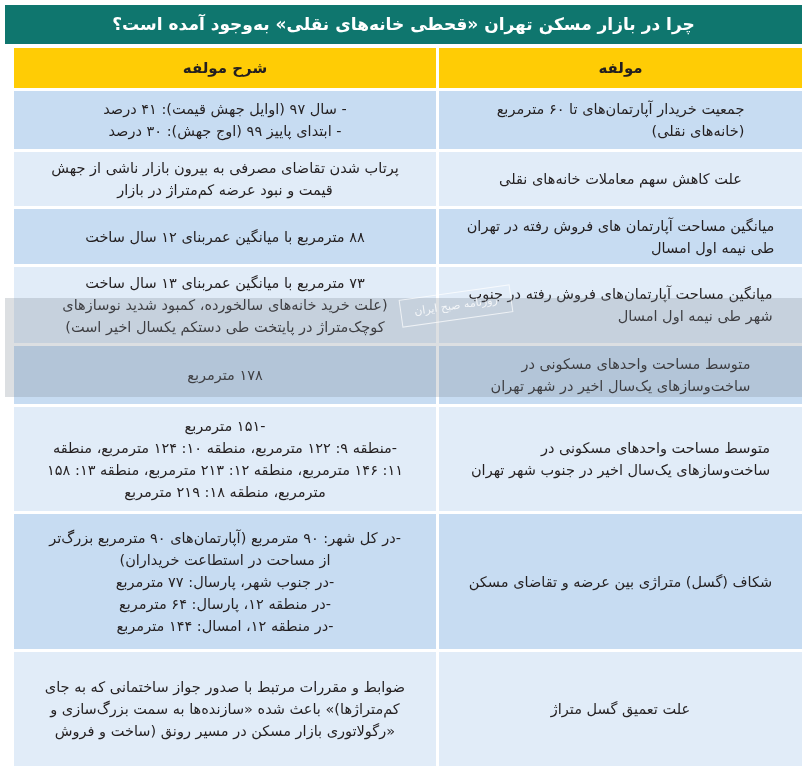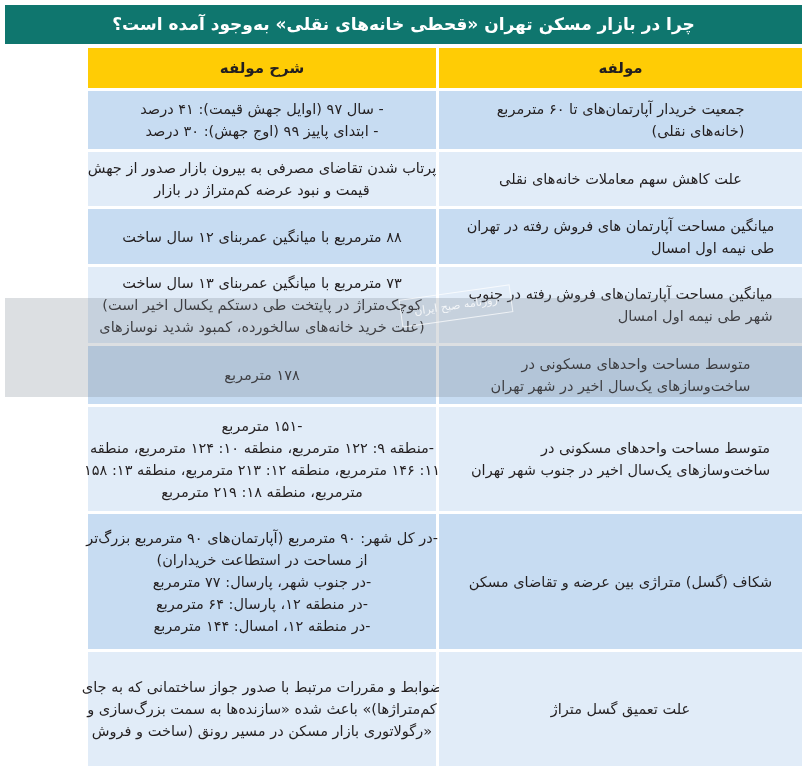--- a/index.html
+++ b/index.html
@@ -6,21 +6,21 @@
   body { width: 807px; height: 768px; position: relative; overflow: hidden;
          font-family: "DejaVu Sans", sans-serif; }
   .wrap { position: absolute; left: 5px; top: 5px; width: 797px; }
   .title { background: #0f766e; color: #ffffff; height: 39px; line-height: 39px;
            text-align: center; font-size: 17px; font-weight: bold; direction: rtl; }
   .tbl { margin-top: 4px; display: flex; flex-direction: column; gap: 3px; }
   .row { display: flex; flex-direction: row-reverse; gap: 3px; }
   .cell { display: flex; align-items: center; justify-content: center; text-align: center;
           direction: rtl; color: #231f20; font-size: 14.5px; line-height: 22px; box-sizing: border-box; padding: 2px 6px; }
   .c1 { width: 363px; text-align: right; }
-  .c2 { width: 348px; }
+  .c2 { width: 422px; }
   .hdr .cell { background: #ffcc05; font-weight: bold; height: 40px; font-size: 15px; }
   .dark .cell { background: #c7dcf2; }
   .light .cell { background: #e1ecf8; }
   .lines { display: block; }
   .lines span { display: block; white-space: nowrap; }
   .band { position: absolute; left: 5px; top: 298px; width: 797px; height: 99px;
           background: rgba(130,140,150,0.28); pointer-events: none; }
   .stamp { position: absolute; left: 400px; top: 292px; width: 110px; height: 26px;
            border: 1px solid rgba(255,255,255,0.7); transform: rotate(-8deg);
            color: rgba(255,255,255,0.8); font-size: 11px; text-align: center; line-height: 26px; direction: rtl; pointer-events: none; }
@@ -52,21 +52,21 @@
     </div>
 
     <div class="row light" style="height:54px">
       <div class="cell c1">
           <div class="lines">
         <span>علت کاهش سهم معاملات خانه‌های نقلی</span>
           </div>
         </div>
       <div class="cell c2">
           <div class="lines">
-        <span>پرتاب شدن تقاضای مصرفی به بیرون بازار صدور از جهش</span>
+        <span>پرتاب شدن تقاضای مصرفی به بیرون بازار ناشی از جهش</span>
         <span>قیمت و نبود عرضه کم‌متراژ در بازار</span>
           </div>
         </div>
     </div>
 
     <div class="row dark" style="height:55px">
       <div class="cell c1">
           <div class="lines">
         <span>میانگین مساحت آپارتمان های فروش رفته در تهران</span>
         <span>طی نیمه اول امسال</span>
@@ -82,22 +82,22 @@
     <div class="row light" style="height:76px">
       <div class="cell c1">
           <div class="lines">
         <span>میانگین مساحت آپارتمان‌های فروش رفته در جنوب</span>
         <span>شهر طی نیمه اول امسال</span>
           </div>
         </div>
       <div class="cell c2">
           <div class="lines">
         <span>۷۳ مترمربع با میانگین عمربنای ۱۳ سال ساخت</span>
+        <span>(علت خرید خانه‌های سالخورده، کمبود شدید نوسازهای</span>
         <span>کوچک‌متراژ در پایتخت طی دستکم یکسال اخیر است)</span>
-        <span>(علت خرید خانه‌های سالخورده، کمبود شدید نوسازهای</span>
           </div>
         </div>
     </div>
 
     <div class="row dark" style="height:58px">
       <div class="cell c1">
           <div class="lines">
         <span>متوسط مساحت واحدهای مسکونی در</span>
         <span>ساخت‌وسازهای یک‌سال اخیر در شهر تهران</span>
           </div>

